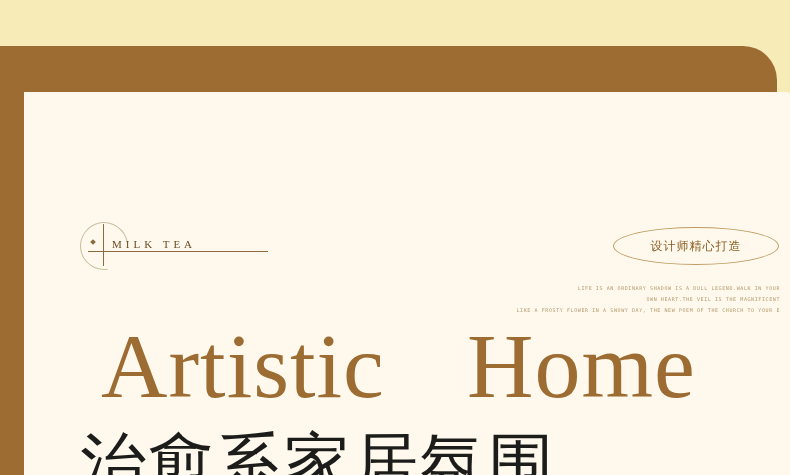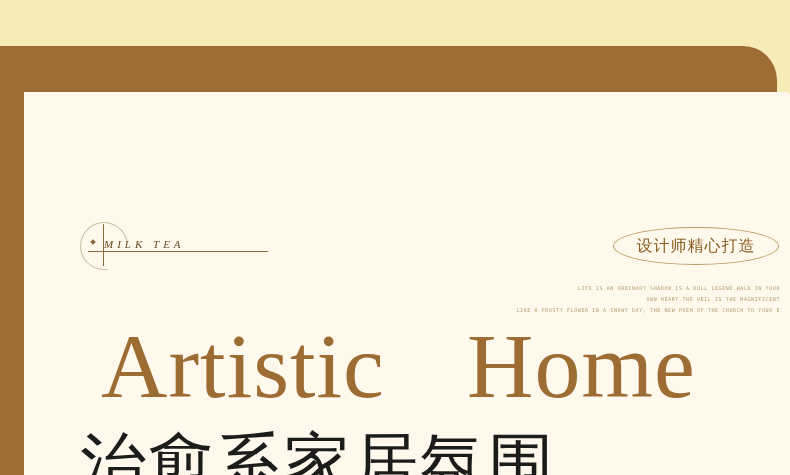--- a/index.html
+++ b/index.html
@@ -30,34 +30,34 @@
   .logo .arc{
     position:absolute;left:0;top:0;width:46px;height:46px;
     border:1px solid #cbbfa2;border-radius:50%;
     border-right-color:transparent;
     transform:rotate(36deg);
   }
   .logo .vline{position:absolute;left:23px;top:2px;width:1px;height:42px;background:#8b6a3d;}
   .logo .dot{position:absolute;left:11px;top:18px;width:4px;height:4px;background:#8b6a3d;transform:rotate(45deg);}
   .logo .rule{position:absolute;left:8px;top:29px;width:180px;height:1px;background:#8b6a3d;}
   .logo .word{
-    position:absolute;left:24px;top:16px;
+    position:absolute;left:32px;top:16px;
     font-family:"Liberation Serif", serif;
-    font-size:11px;letter-spacing:4px;color:#6b4a22;white-space:nowrap;font-style:italic;
+    font-size:11px;letter-spacing:4px;color:#6b4a22;white-space:nowrap;
   }
 
   
   .badge{
     position:absolute;left:589px;top:135px;width:164px;height:36px;
     border:1px solid #c09a62;border-radius:50%;
     display:flex;align-items:center;justify-content:center;
   }
   .badge span{
     font-family:"DejaVu Sans", sans-serif;
-    font-size:16px;color:#8a5c20;letter-spacing:1px;white-space:nowrap;
+    font-size:12px;color:#8a5c20;letter-spacing:1px;white-space:nowrap;
   }
 
   
   .fineprint{
     position:absolute;left:430px;top:191px;width:326px;
     text-align:right;
     font-family:"DejaVu Sans Mono", monospace;
     font-size:5px;line-height:11px;color:#b79a6e;letter-spacing:.6px;
     white-space:nowrap;
   }

